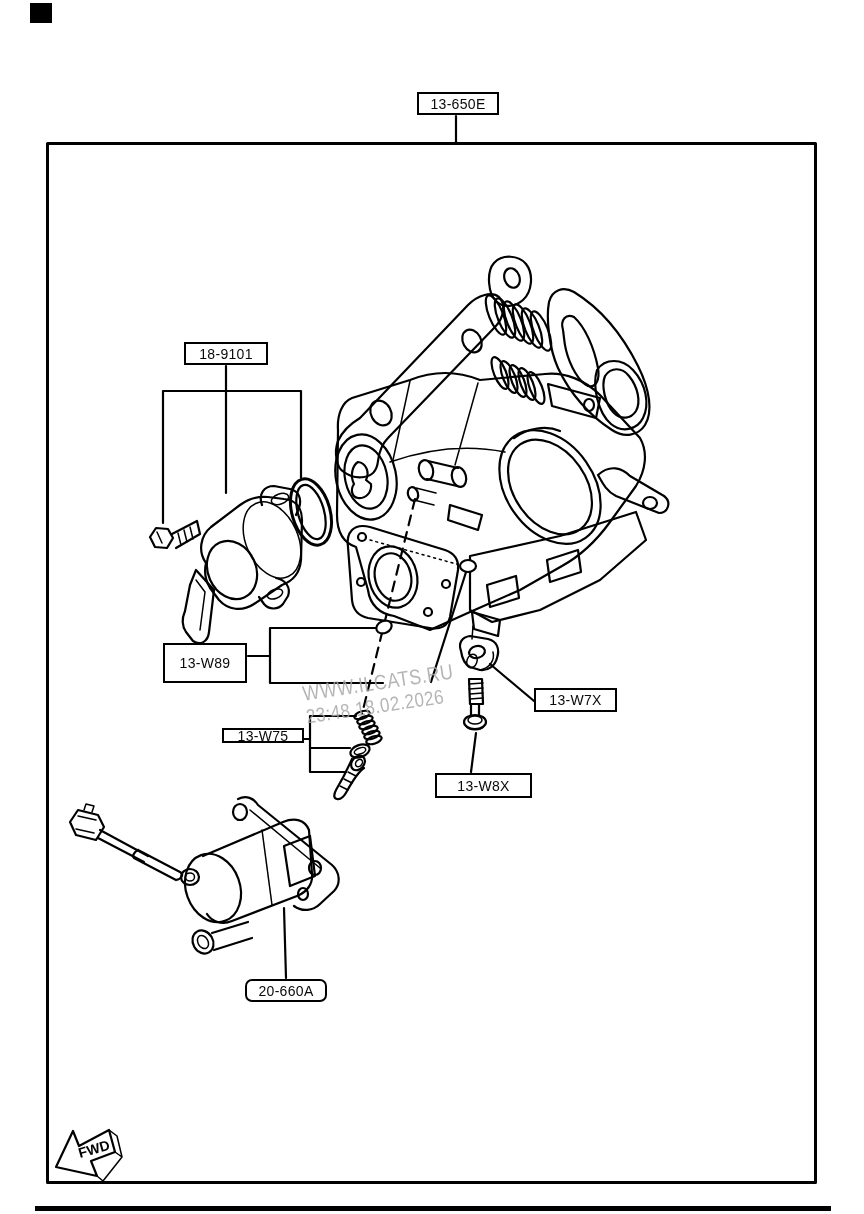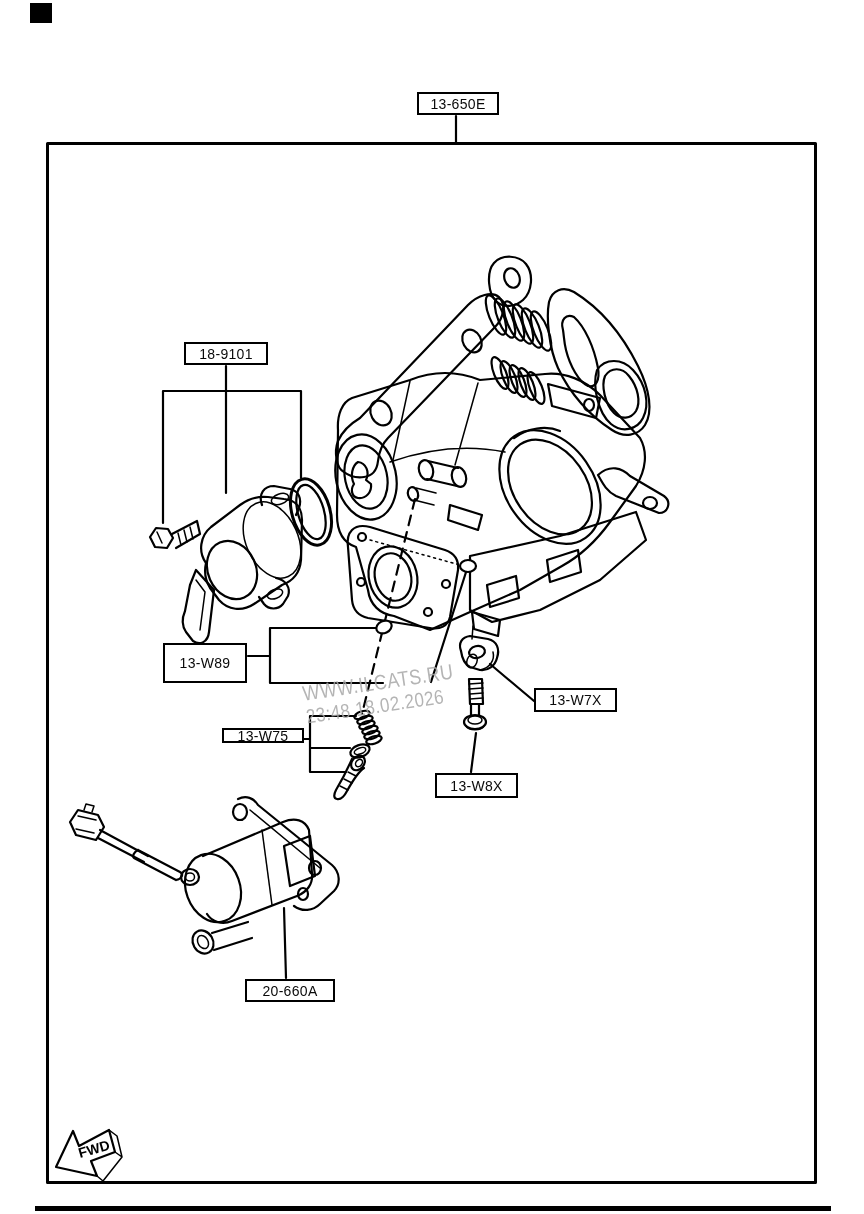--- a/index.html
+++ b/index.html
@@ -224,22 +224,22 @@
   <div class="callout" style="left:417px;top:92px;width:82px;height:23px;">13-650E</div>
 
   <div class="callout" style="left:184px;top:342px;width:84px;height:23px;">18-9101</div>
 
   <div class="callout" style="left:163px;top:643px;width:84px;height:40px;">13-W89</div>
 
   <div class="callout" style="left:534px;top:688px;width:83px;height:24px;text-align:center;">13-W7X</div>
 
   <div class="callout" style="left:222px;top:728px;width:82px;height:15px;">13-W75</div>
 
-  <div class="callout" style="left:435px;top:773px;width:83px;height:25px;text-align:right;">13-W8X</div>
-
-  <div class="callout" style="left:245px;top:979px;width:90px;height:23px;">20-660A</div>
+  <div class="callout" style="left:435px;top:773px;width:97px;height:25px;text-align:right;">13-W8X</div>
+
+  <div class="callout" style="left:245px;top:979px;width:82px;height:23px;border-radius:7px;">20-660A</div>
 
   <div class="watermark">
     <div class="wm1">WWW.ILCATS.RU</div>
     <div class="wm2">23:48 18.02.2026</div>
   </div>
 
 </div>
 
 </body></html>

